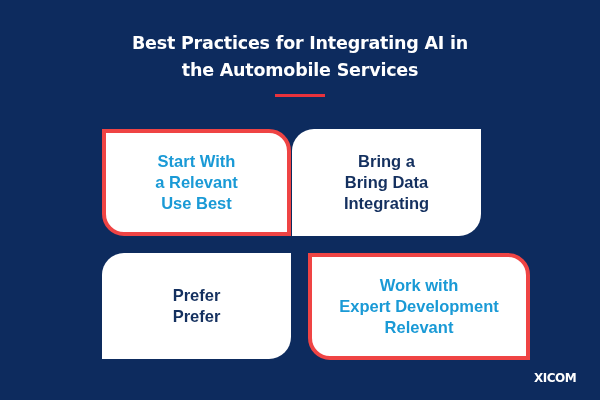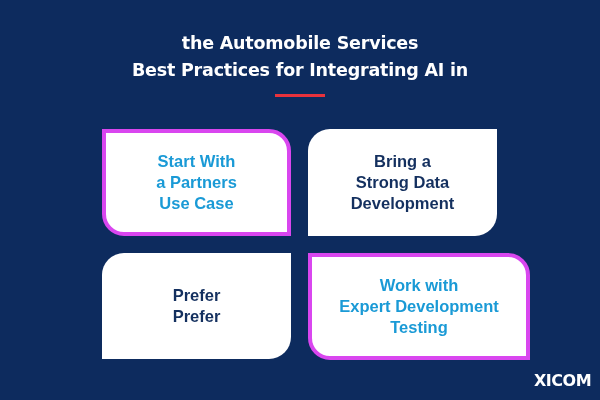--- a/index.html
+++ b/index.html
@@ -25,67 +25,67 @@
       position: absolute; box-sizing: border-box;
       background: #ffffff;
       display: flex; align-items: center; justify-content: center;
       text-align: center;
     }
     .card .label {
       font-weight: bold; font-size: 16.5px; line-height: 21px;
       color: #14305f;
     }
     .card .label span { display: block; }
-    .card.highlight { border: 4px solid #d946ef; }
+    .card.highlight { border: 4px solid #ef4444; }
     .card.highlight .label { color: #1a9ad6; }
     .shape-a { border-radius: 0 22px 0 22px; }
     .shape-b { border-radius: 22px 0 22px 0; }
     #card-1 { left: 102px; top: 129px; width: 189px; height: 107px; }
-    #card-2 { left: 308px; top: 129px; width: 189px; height: 107px; }
+    #card-2 { left: 292px; top: 129px; width: 189px; height: 107px; }
     #card-3 { left: 102px; top: 253px; width: 189px; height: 106px; }
     #card-4 { left: 308px; top: 253px; width: 222px; height: 107px; }
     .logo {
       position: absolute; left: 534px; top: 371px;
       color: #ffffff; font-family: "DejaVu Sans", sans-serif;
-      font-weight: bold; font-size: 16px; letter-spacing: -0.5px;
+      font-weight: bold; font-size: 12px; letter-spacing: -0.5px;
     }
   </style>
 </head>
 <body>
 
 <div class="title">
+  <span>Best Practices for Integrating AI in</span>
   <span>the Automobile Services</span>
-  <span>Best Practices for Integrating AI in</span>
 </div>
 <div class="title-underline"></div>
 
 <div class="card highlight shape-a" id="card-1">
   <div class="label">
     <span>Start With</span>
-    <span>a Partners</span>
-    <span>Use Case</span>
+    <span>a Relevant</span>
+    <span>Use Best</span>
   </div>
 </div>
 
 <div class="card shape-b" id="card-2">
   <div class="label">
     <span>Bring a</span>
-    <span>Strong Data</span>
-    <span>Development</span>
+    <span>Bring Data</span>
+    <span>Integrating</span>
   </div>
 </div>
 
 <div class="card shape-b" id="card-3">
   <div class="label">
     <span>Prefer</span>
     <span>Prefer</span>
   </div>
 </div>
 
 <div class="card highlight shape-a" id="card-4">
   <div class="label">
     <span>Work with</span>
     <span>Expert Development</span>
-    <span>Testing</span>
+    <span>Relevant</span>
   </div>
 </div>
 
 <div class="logo">XICOM</div>
 
 </body></html>

